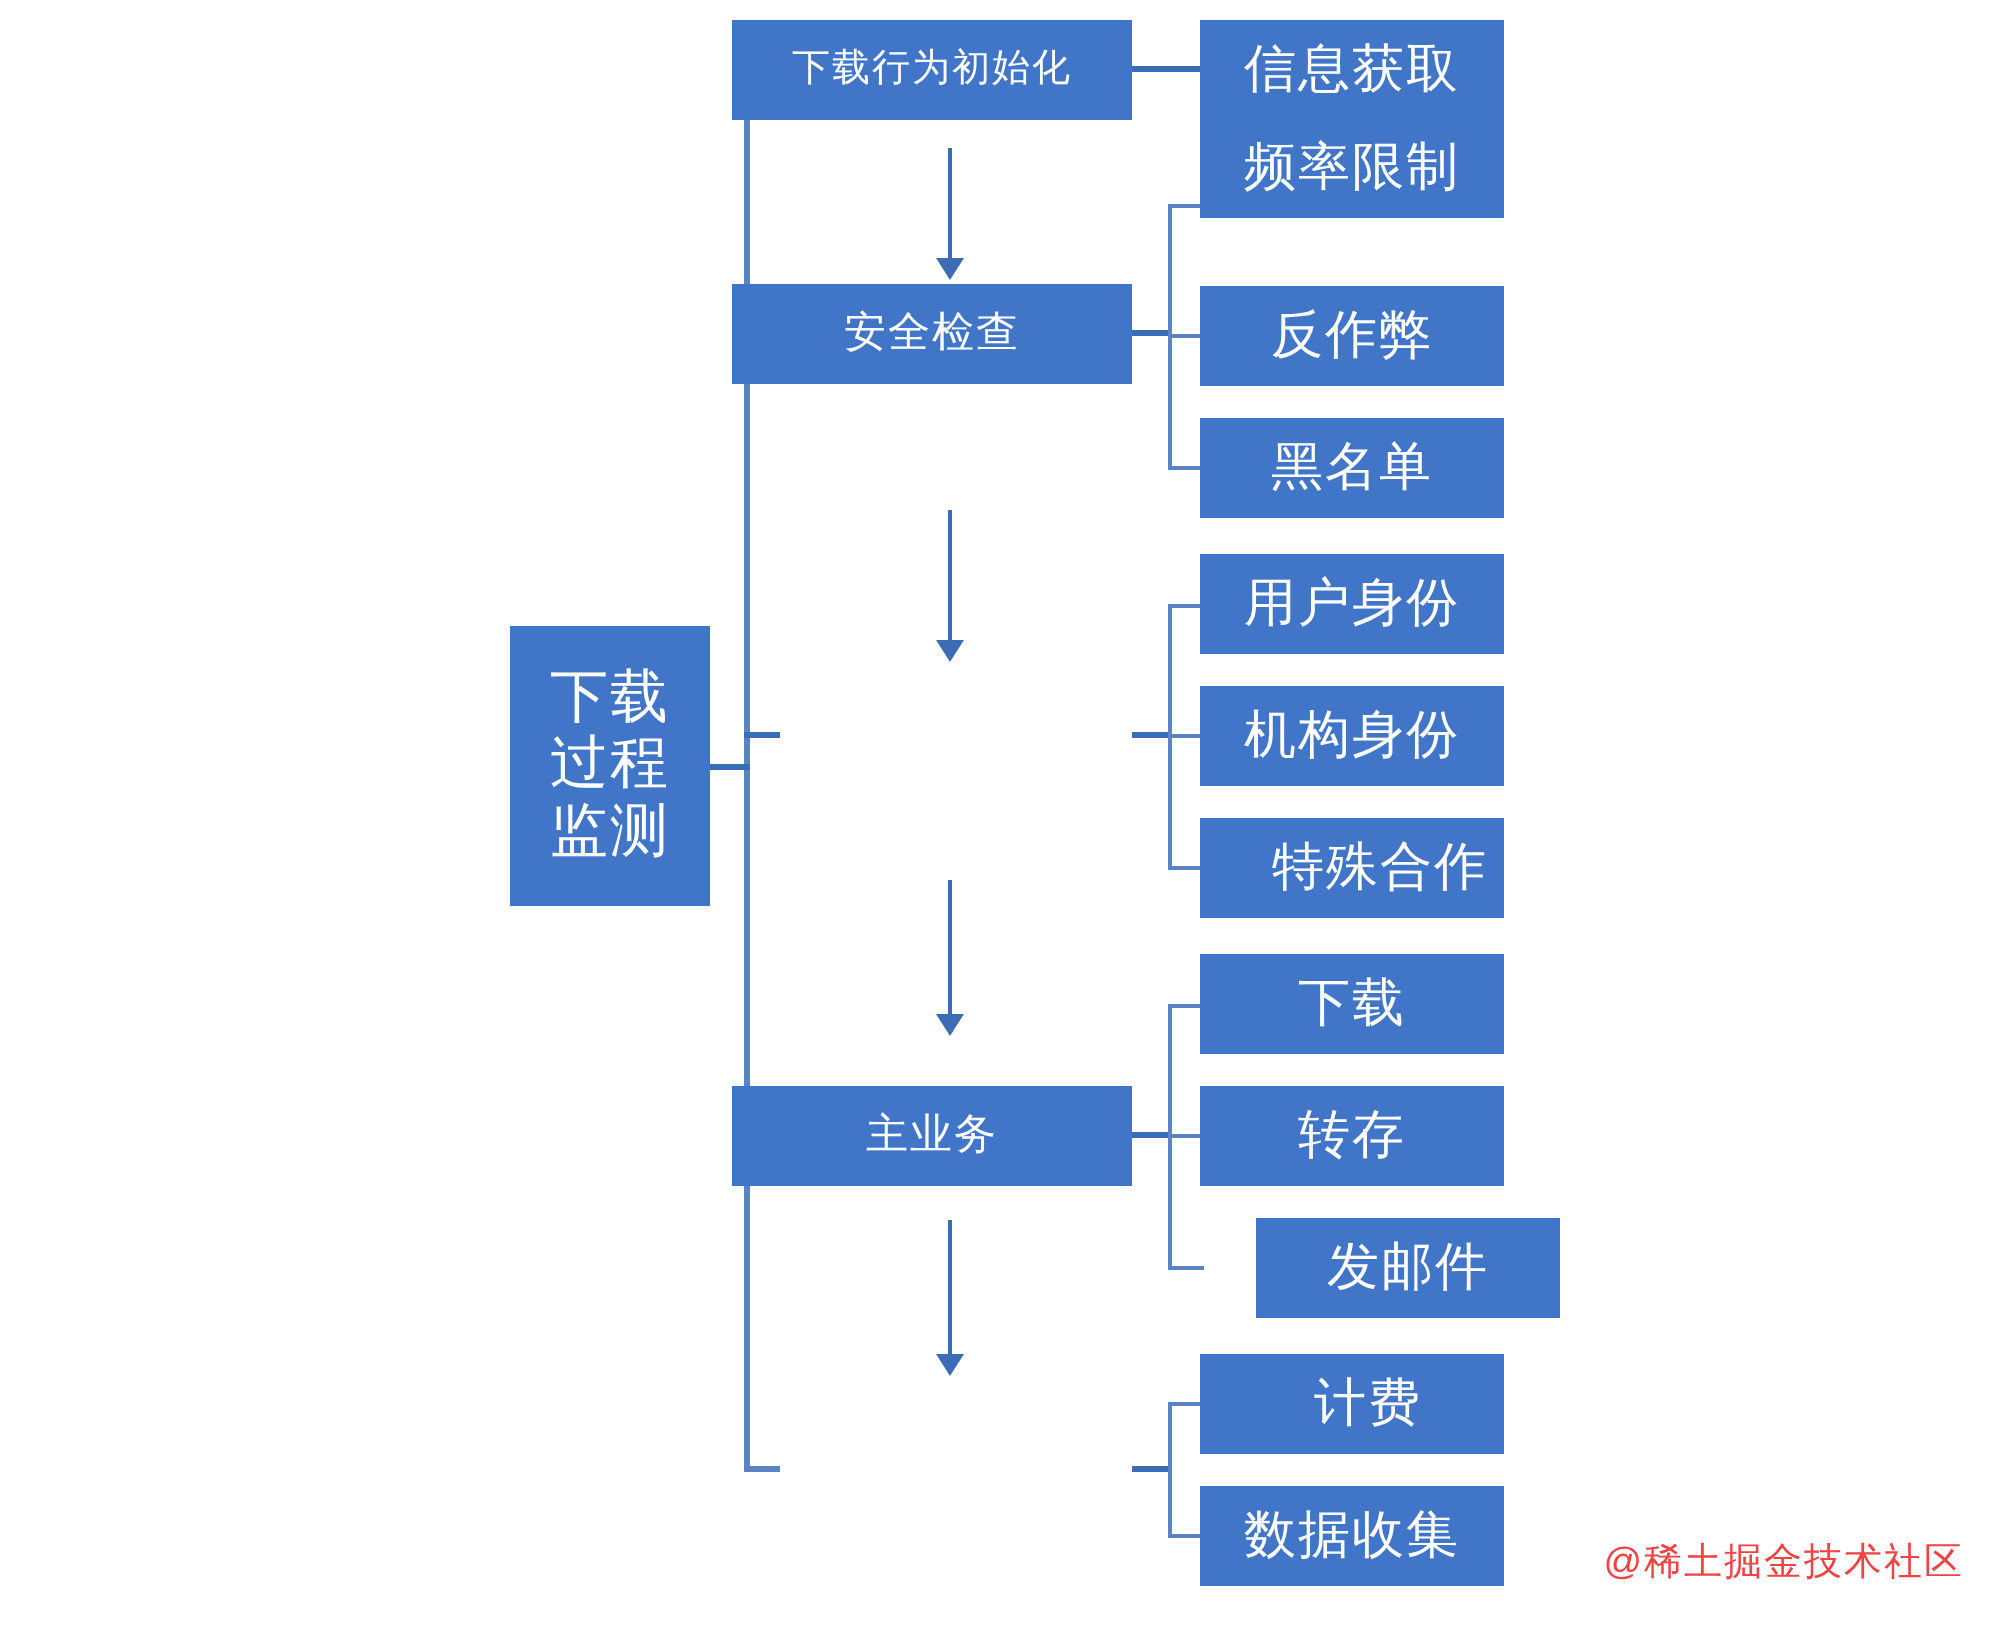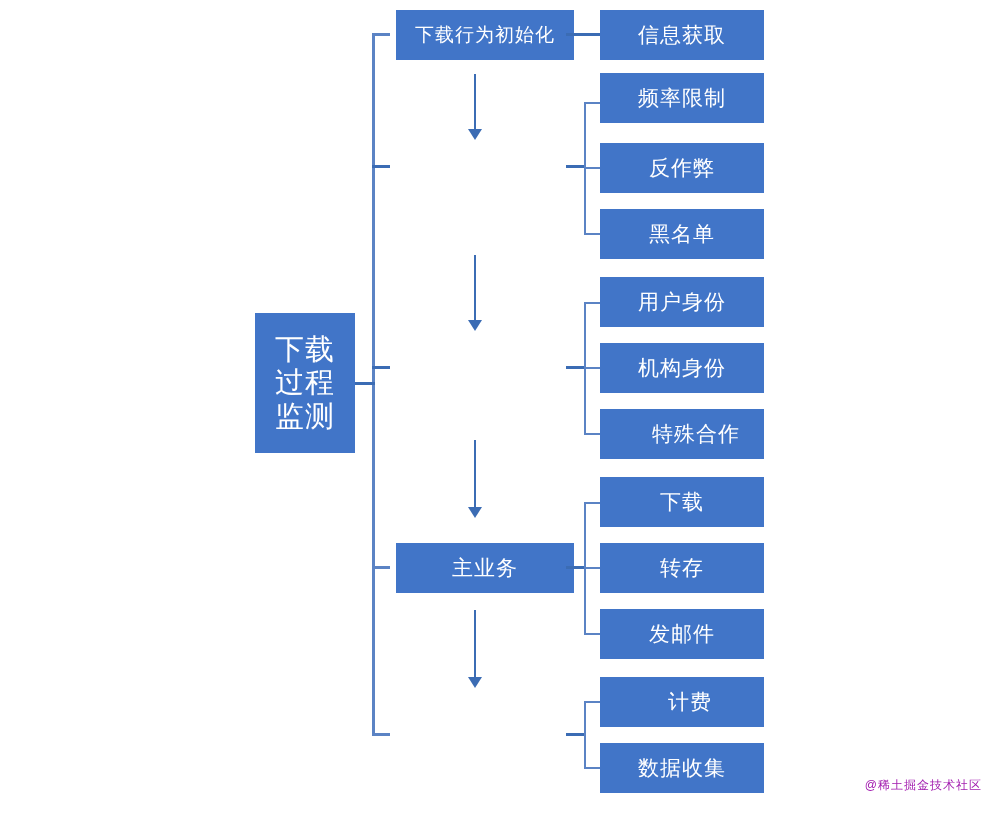--- a/index.html
+++ b/index.html
@@ -24,29 +24,29 @@
     line-height:1.15;
   }
   .root{
     width:100px;height:140px;
     left:255px;top:313px;
     font-size:29px;
     flex-direction:column;
   }
   .root span{display:block;}
   .lvl2{
-    width:178px;height:50px;
-    left:396px;
+    width:200px;height:50px;
+    left:366px;
     font-size:21px;
   }
   .lvl2.small{font-size:19px;}
   .lvl3{
-    width:164px;height:50px;
+    width:152px;height:50px;
     left:600px;
-    font-size:21px;
+    font-size:26px;
   }
 
   
   .ln{position:absolute;background:#3b6cb4;}
   .ln.thin{background:#5b83c4;}
   .vtrunk{width:3px;}
   .hseg{height:3px;}
   .vbr{width:2px;}
   .hbr{height:2px;}
 
@@ -56,22 +56,22 @@
   .arrow .head{
     position:absolute;left:0;width:0;height:0;
     border-left:7px solid transparent;
     border-right:7px solid transparent;
     border-top:11px solid #3b6cb4;
   }
 
   .watermark{
     position:absolute;
     right:18px;bottom:24px;
-    color:#a21caf;
-    font-size:12px;
+    color:#ef4444;
+    font-size:19px;
     letter-spacing:1px;
     user-select:none;
   }
 </style>
 </head>
 <body>
 
 <div id="stage">
 
   <div class="ln vtrunk thin" style="left:372px;top:33px;height:702px;"></div>
@@ -91,27 +91,28 @@
 
   <div class="node lvl2 small" style="top:10px;">下载行为初始化</div>
   <div class="ln hseg" style="left:566px;top:33px;width:36px;"></div>
   <div class="node lvl3" style="top:10px;">信息获取</div>
 
   <div class="arrow" style="left:468px;top:74px;height:66px;">
     <div class="shaft" style="height:55px;"></div>
     <div class="head" style="top:55px;"></div>
   </div>
 
+  <div class="node lvl2" style="top:142px;">安全检查</div>
 
   <div class="ln hseg" style="left:566px;top:165px;width:20px;"></div>
   <div class="ln vbr thin" style="left:584px;top:102px;height:132px;"></div>
   <div class="ln hbr thin" style="left:584px;top:102px;width:18px;"></div>
   <div class="ln hbr thin" style="left:584px;top:167px;width:18px;"></div>
   <div class="ln hbr thin" style="left:584px;top:233px;width:18px;"></div>
-  <div class="node lvl3" style="top:73px;">频率限制</div>
+  <div class="node lvl3" style="top:59px;">频率限制</div>
   <div class="node lvl3" style="top:143px;">反作弊</div>
   <div class="node lvl3" style="top:209px;">黑名单</div>
 
   <div class="arrow" style="left:468px;top:255px;height:76px;">
     <div class="shaft" style="height:65px;"></div>
     <div class="head" style="top:65px;"></div>
   </div>
 
   <div class="ln hseg" style="left:566px;top:366px;width:20px;"></div>
   <div class="ln vbr thin" style="left:584px;top:302px;height:132px;"></div>
@@ -128,21 +129,21 @@
   </div>
 
   <div class="node lvl2" style="top:543px;">主业务</div>
   <div class="ln hseg" style="left:566px;top:566px;width:20px;"></div>
   <div class="ln vbr thin" style="left:584px;top:502px;height:132px;"></div>
   <div class="ln hbr thin" style="left:584px;top:502px;width:18px;"></div>
   <div class="ln hbr thin" style="left:584px;top:567px;width:18px;"></div>
   <div class="ln hbr thin" style="left:584px;top:633px;width:18px;"></div>
   <div class="node lvl3" style="top:477px;">下载</div>
   <div class="node lvl3" style="top:543px;">转存</div>
-  <div class="node lvl3" style="top:609px;">发邮件</div>
+  <div class="node lvl3" style="top:609px;margin-left:28px;">发邮件</div>
 
   <div class="arrow" style="left:468px;top:610px;height:78px;">
     <div class="shaft" style="height:67px;"></div>
     <div class="head" style="top:67px;"></div>
   </div>
 
   <div class="ln hseg" style="left:566px;top:733px;width:20px;"></div>
   <div class="ln vbr thin" style="left:584px;top:701px;height:67px;"></div>
   <div class="ln hbr thin" style="left:584px;top:701px;width:18px;"></div>
   <div class="ln hbr thin" style="left:584px;top:767px;width:18px;"></div>

